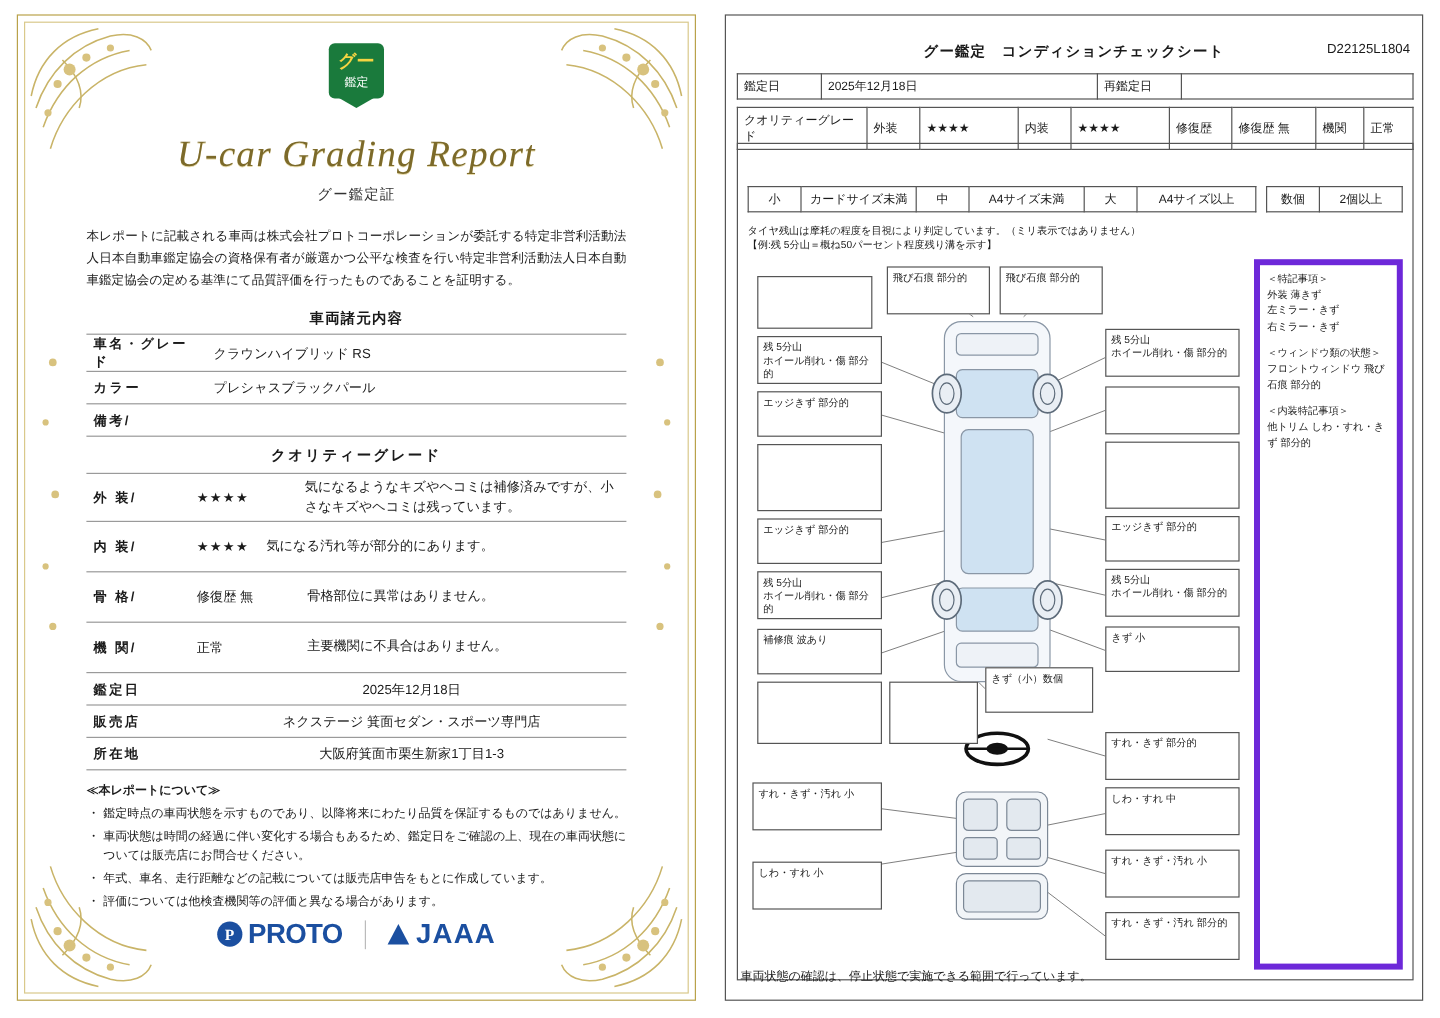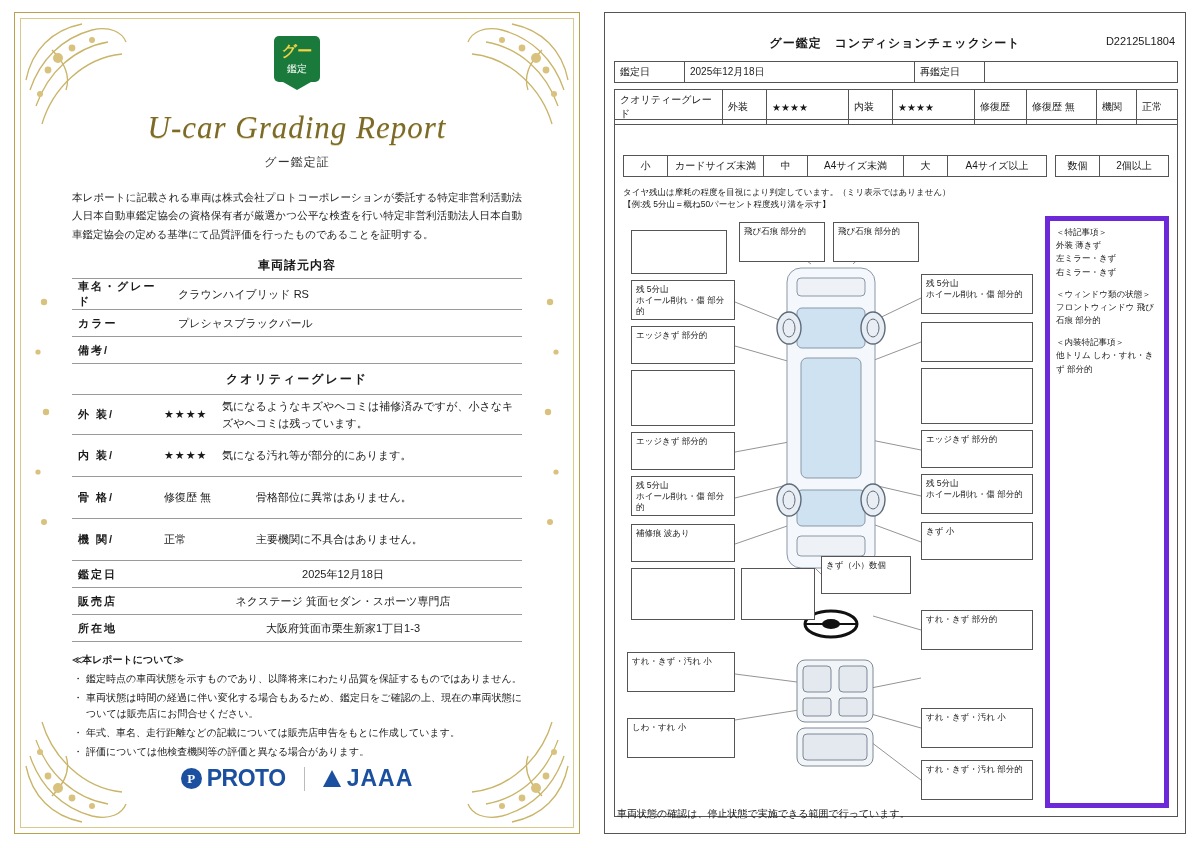--- a/index.html
+++ b/index.html
@@ -279,21 +279,21 @@
         <div class="row">
           <div class="lbl">備考/</div>
           <div class="val"></div>
         </div>
 
         <div class="center-head" style="border-bottom:1px solid #9a9a9a;">クオリティーグレード</div>
 
         <div class="row tall">
           <div class="lbl">外 装/</div>
           <div class="stars" style="flex:0 0 58px;">★★★★</div>
-          <div class="note" style="padding-left:0;">気になるようなキズやヘコミは補修済みですが、小さなキズやヘコミは残っています。</div>
+          <div class="note" style="padding-left:0;margin-left:32px;">気になるようなキズやヘコミは補修済みですが、小さなキズやヘコミは残っています。</div>
         </div>
         <div class="row taller">
           <div class="lbl">内 装/</div>
           <div class="stars" style="flex:0 0 58px;">★★★★</div>
           <div class="note" style="padding-left:0;">気になる汚れ等が部分的にあります。</div>
         </div>
         <div class="row taller">
           <div class="lbl">骨 格/</div>
           <div style="flex:0 0 92px;">修復歴 無</div>
           <div class="note" style="padding-left:0;">骨格部位に異常はありません。</div>
@@ -481,20 +481,21 @@
 ホイール削れ・傷 部分的</div>
         <div class="rbox" style="left:300px; top:262px; width:112px; height:40px; white-space:pre-line;">残 5分山
 ホイール削れ・傷 部分的</div>
         <div class="rbox" style="left:10px;  top:312px; width:104px; height:38px; white-space:pre-line;">補修痕 波あり</div>
         <div class="rbox" style="left:300px; top:310px; width:112px; height:38px; white-space:pre-line;">きず 小</div>
         <div class="rbox" style="left:10px;  top:356px; width:104px; height:52px; white-space:pre-line;"></div>
         <div class="rbox" style="left:200px; top:344px; width:90px;  height:38px; white-space:pre-line;">きず（小）数個</div>
         <div class="rbox" style="left:120px; top:356px; width:74px;  height:52px; white-space:pre-line;"></div>
         <div class="rbox" style="left:300px; top:398px; width:112px; height:40px; white-space:pre-line;">すれ・きず 部分的</div>
         <div class="rbox" style="left:6px;   top:440px; width:108px; height:40px; white-space:pre-line;">すれ・きず・汚れ 小</div>
+        <div class="rbox" style="left:300px; top:444px; width:112px; height:40px; white-space:pre-line;">しわ・すれ 中</div>
         <div class="rbox" style="left:6px;   top:486px; width:108px; height:40px; white-space:pre-line;margin-top:20px;">しわ・すれ 小</div>
         <div class="rbox" style="left:300px; top:496px; width:112px; height:40px; white-space:pre-line;">すれ・きず・汚れ 小</div>
         <div class="rbox" style="left:300px; top:548px; width:112px; height:40px; white-space:pre-line;">すれ・きず・汚れ 部分的</div>
       </div>
 
       <div class="note-panel">
         <div class="nt" style="white-space:pre-line;">＜特記事項＞
 外装 薄きず
 左ミラー・きず
 右ミラー・きず</div>

